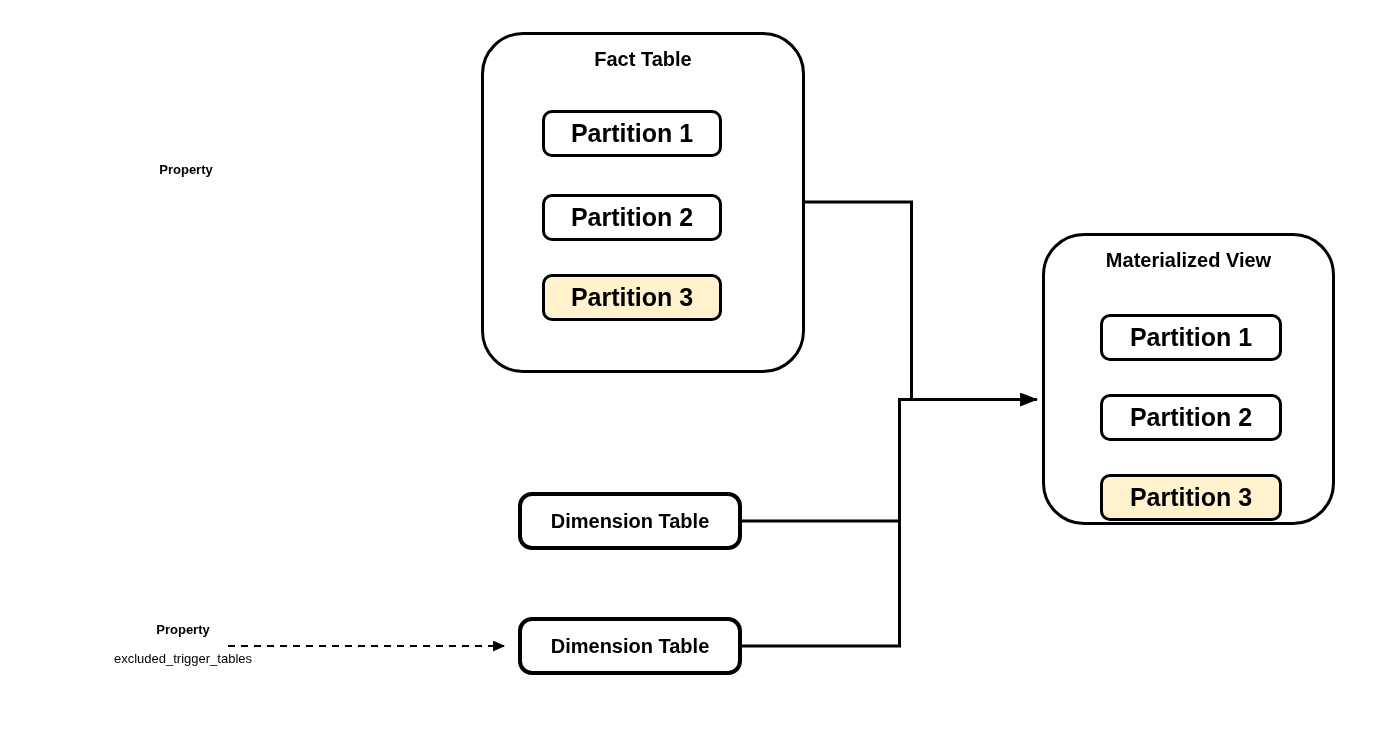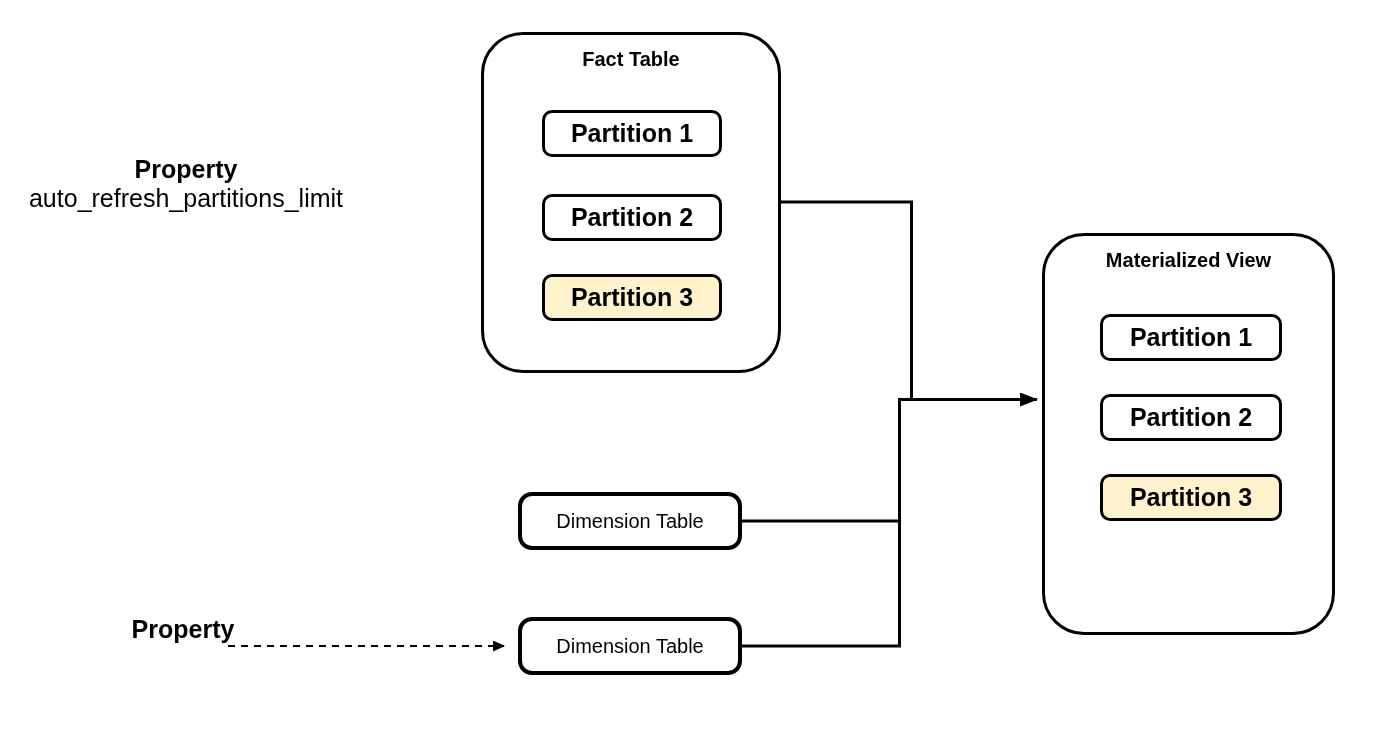--- a/index.html
+++ b/index.html
@@ -64,39 +64,39 @@
   .dim-table {
     position: absolute;
     background: var(--box-fill, #fff);
     border: 4px solid var(--stroke, #000);
     border-radius: 14px;
     box-sizing: border-box;
     display: flex;
     align-items: center;
     justify-content: center;
     font-size: 20px;
-    font-weight: 400;
+    font-weight: 700;
   }
 
   .note {
     position: absolute;
     text-align: center;
-    font-size: 25px;
+    font-size: 13px;
     line-height: 29px;
   }
   .note-title { font-weight: 700; }
 
   
-  #fact { left: 481px; top: 32px; width: 300px; height: 341px; }
+  #fact { left: 481px; top: 32px; width: 324px; height: 341px; }
   #fact .p1 { left: 58px; top: 75px; width: 180px; height: 47px; }
   #fact .p2 { left: 58px; top: 159px; width: 180px; height: 47px; }
   #fact .p3 { left: 58px; top: 239px; width: 180px; height: 47px; }
 
   
-  #mv { left: 1042px; top: 233px; width: 293px; height: 402px; }
+  #mv { left: 1042px; top: 233px; width: 293px; height: 292px; }
   #mv .p1 { left: 55px; top: 78px; width: 182px; height: 47px; }
   #mv .p2 { left: 55px; top: 158px; width: 182px; height: 47px; }
   #mv .p3 { left: 55px; top: 238px; width: 182px; height: 47px; }
 
   
   #dim1 { left: 518px; top: 492px; width: 224px; height: 58px; }
   #dim2 { left: 518px; top: 617px; width: 224px; height: 58px; }
 
   
   #note-top { left: 26px; top: 155px; width: 320px; }
@@ -119,25 +119,25 @@
 
     <path class="connector" d="M 781 202 H 911.5 V 399.5"></path>
     <path class="connector" d="M 899 399.5 H 1037" marker-end="url(#arrow-big)"></path>
     <path class="connector" d="M 742 521 H 900"></path>
     <path class="connector" d="M 742 646 H 899.5 V 398"></path>
     <path class="connector dashed" d="M 228 646 H 504" marker-end="url(#arrow-small)"></path>
   </svg>
 
   <div class="note" id="note-top">
     <div class="note-title">Property</div>
-    <div class="note-line">auto_refresh_partitions_limit</div>
   </div>
 
   <div class="note" id="note-bottom">
     <div class="note-title">Property</div>
+    <div class="note-line">excluded_trigger_tables</div>
   </div>
 
   <div class="container-box" id="fact">
     <div class="container-title">Fact Table</div>
     <div class="partition p1">Partition 1</div>
     <div class="partition p2">Partition 2</div>
     <div class="partition p3 highlight">Partition 3</div>
   </div>
 
   <div class="container-box" id="mv">

